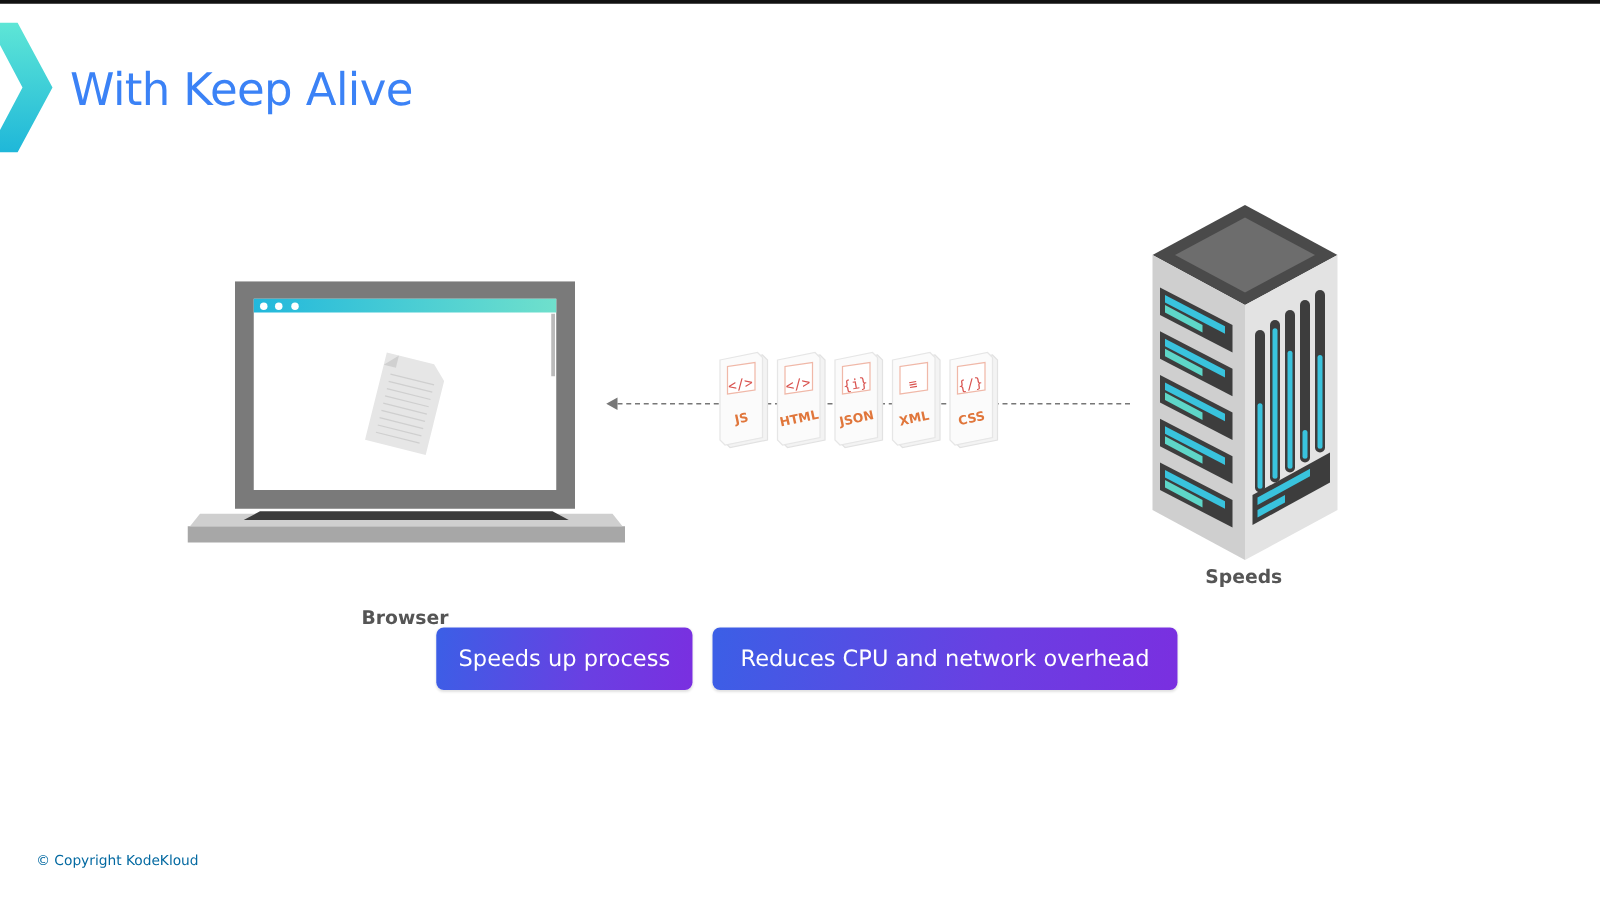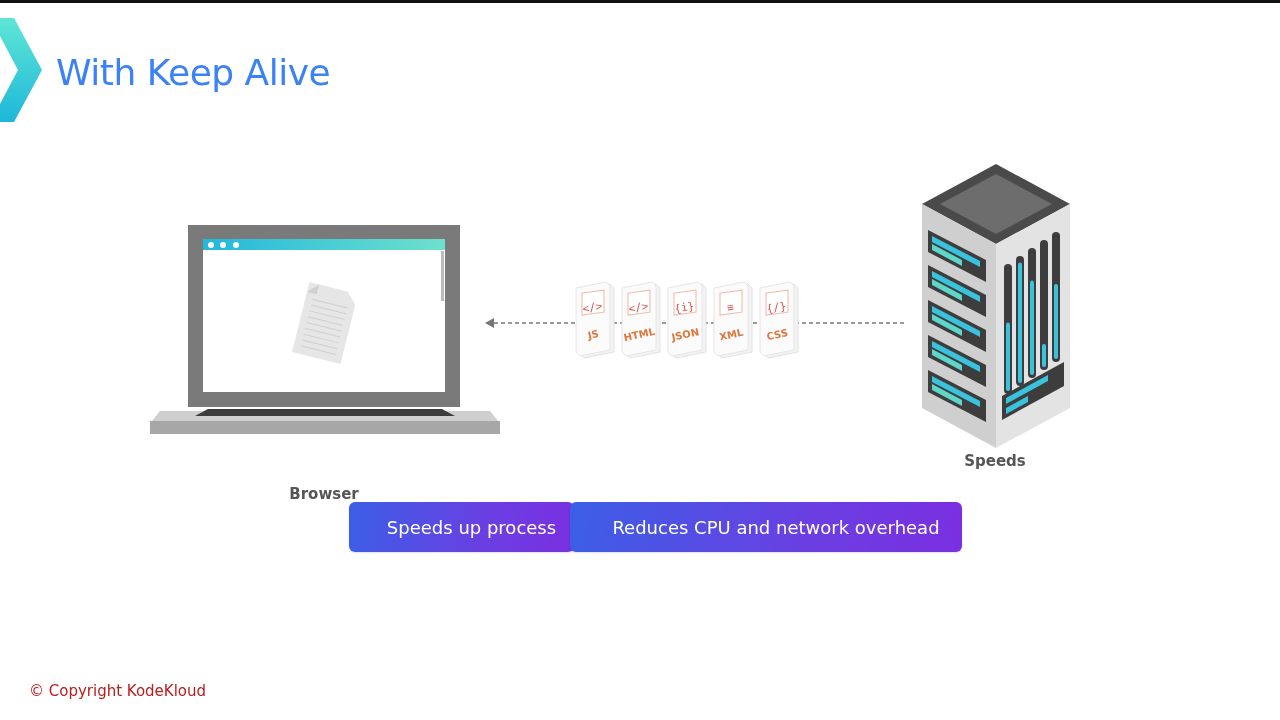--- a/index.html
+++ b/index.html
@@ -24,26 +24,25 @@
   .label-server { left: 995px; top: 452px; }
   .flow { position: absolute; left: 480px; top: 280px; width: 430px; height: 85px; }
   .file-label { font-family: "DejaVu Sans", sans-serif; font-size: 10px; font-weight: bold; fill: #e0763b; }
   .file-glyph { font-family: "DejaVu Sans Mono", monospace; font-size: 11px; fill: #d9534f; }
   .pill {
     position: absolute; top: 502px; height: 50px; border-radius: 6px; border: none;
     color: #fff; font-size: 18px; font-family: "DejaVu Sans", sans-serif;
     background: linear-gradient(100deg, #3b5fe6 0%, #6a3fe2 60%, #7a2fe0 100%);
     display: flex; align-items: center; justify-content: center;
     box-shadow: 0 1px 2px rgba(0,0,0,0.12);
-    padding-left: 20px;
   }
   .pill-1 { left: 349px; width: 205px; }
   .pill-2 { left: 570px; width: 372px; }
   .footer {
-    position: absolute; left: 29px; top: 682px; font-size: 15px; color: #b91c1c;
+    position: absolute; left: 29px; top: 682px; font-size: 11px; color: #0369a1;
     font-family: "DejaVu Sans", sans-serif;
   }
 </style>
 </head>
 <body>
 
 <div class="topbar"></div>
 
 <svg class="logo-chevron" viewBox="0 0 44 104">
   <defs>

